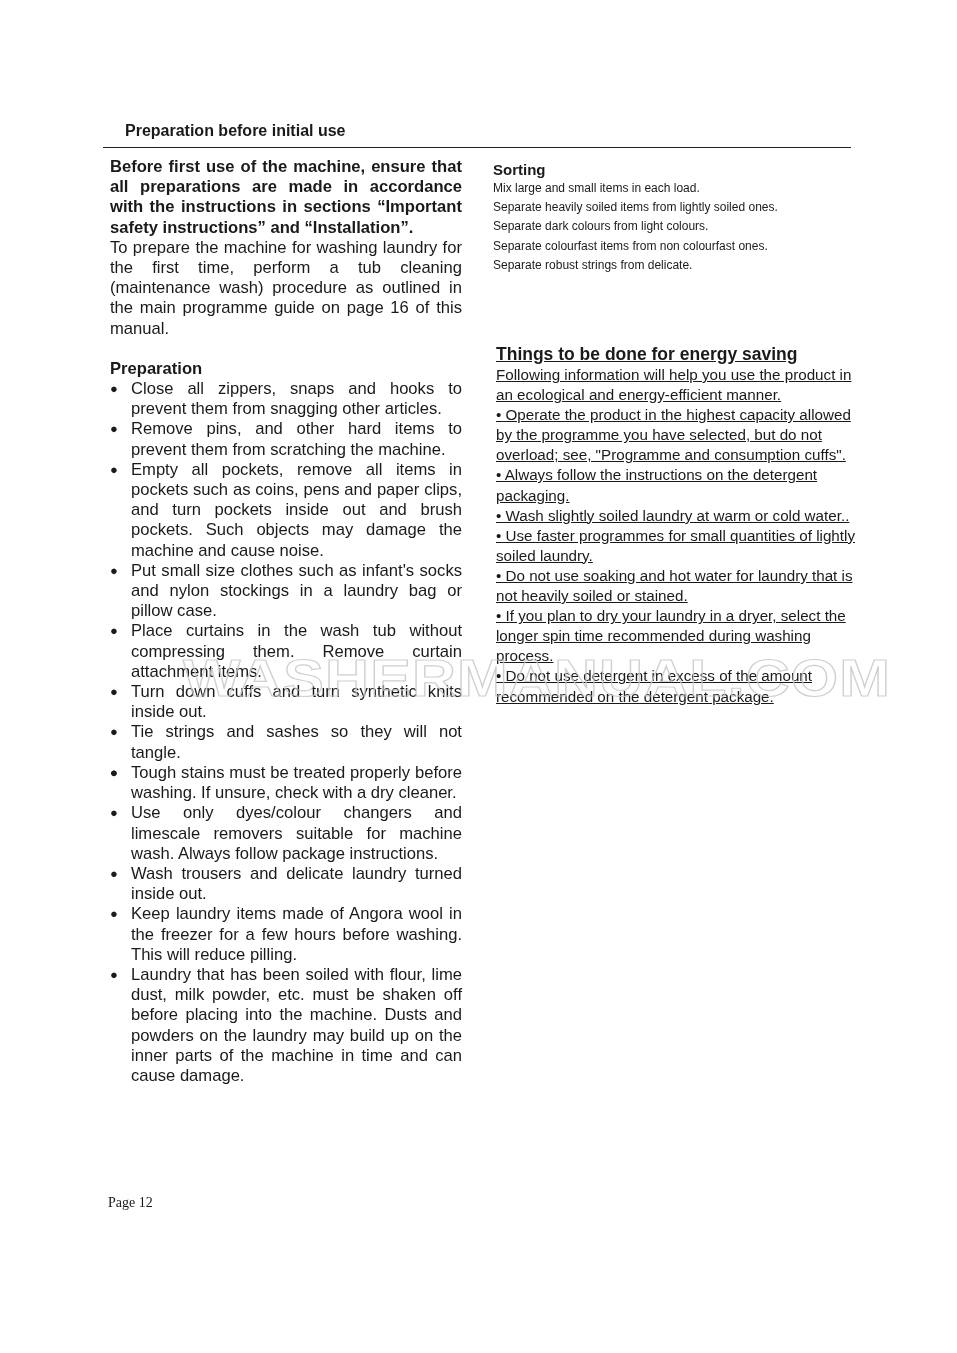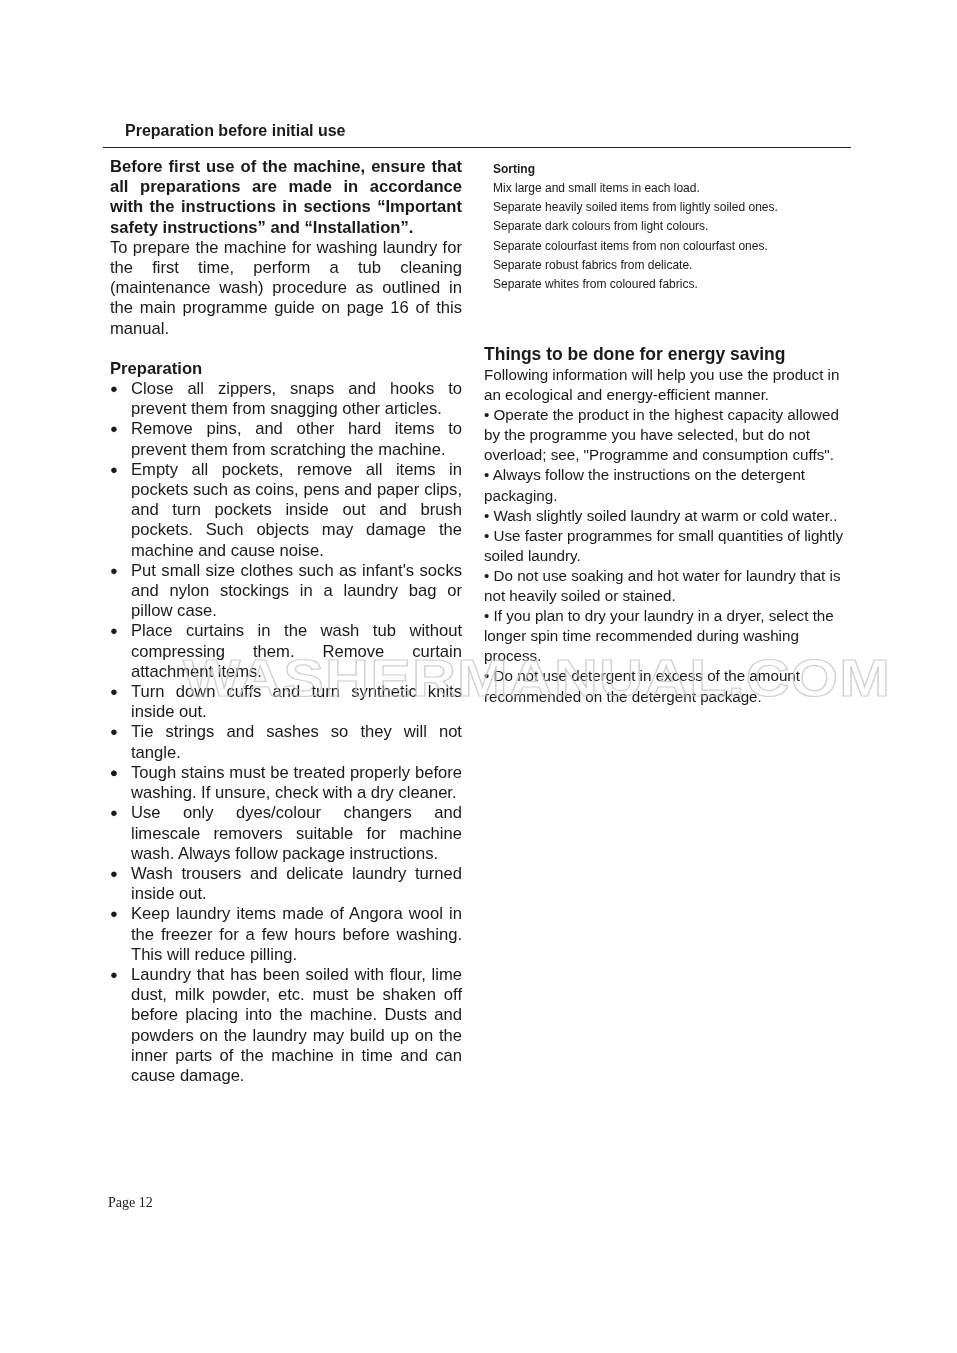--- a/index.html
+++ b/index.html
@@ -10,24 +10,24 @@
 
   .col-left { position: absolute; left: 110px; top: 157px; width: 352px; font-size: 16.6px; line-height: 20.2px; }
   .col-left p { margin: 0; text-align: justify; }
   .intro-bold { font-weight: bold; }
   .section-title { font-weight: bold; margin-top: 20px !important; }
   ul.prep-list { margin: 0; padding: 0; list-style: none; }
   ul.prep-list li { position: relative; padding-left: 21px; text-align: justify; }
   ul.prep-list li .bullet { position: absolute; left: 0; top: 0; width: 12px; text-align: left; font-size: 13px; }
 
   .col-right { position: absolute; left: 493px; top: 160px; width: 352px; }
-  .sort-title { font-weight: bold; font-size: 12px; line-height: 19px; margin: 0; }
+  .sort-title { font-weight: bold; font-size: 15px; line-height: 19px; margin: 0; }
   .sort-line { font-size: 12px; line-height: 19.2px; margin: 0; text-align: justify; }
 
-  .energy { position: absolute; left: 484px; top: 344px; width: 362px; }
+  .energy { position: absolute; left: 496px; top: 344px; width: 362px; text-decoration: underline; }
   .energy-title { font-weight: bold; font-size: 17.5px; line-height: 21px; margin: 0; }
   .energy-p { font-size: 15.2px; line-height: 20.1px; margin: 0; }
 
   .page-number { position: absolute; left: 108px; top: 1195px; font-family: "Liberation Serif", serif; font-size: 14px; }
 
   .watermark { position: absolute; left: 183px; top: 648px; font-size: 52px; font-weight: bold; letter-spacing: 1px;
                color: transparent; -webkit-text-stroke: 1.2px #c8c8c8; opacity: 0.85; white-space: nowrap;
                pointer-events: none; transform: scaleX(1.17); transform-origin: left top; }
 </style>
 </head>
@@ -56,22 +56,21 @@
     <li><span class="bullet">●</span><span>Laundry that has been soiled with flour, lime dust, milk powder, etc. must be shaken off before placing into the machine. Dusts and powders on the laundry may build up on the inner parts of the machine in time and can cause damage.</span></li>
   </ul>
 </div>
 
 <div class="col-right">
   <p class="sort-title">Sorting</p>
   <p class="sort-line">Mix large and small items in each load.</p>
   <p class="sort-line">Separate heavily soiled items from lightly soiled ones.</p>
   <p class="sort-line">Separate dark colours from light colours.</p>
   <p class="sort-line">Separate colourfast items from non colourfast ones.</p>
-  <p class="sort-line">Separate robust fabrics from delicate.</p>
-  <p class="sort-line">Separate whites from coloured fabrics.</p>
+  <p class="sort-line">Separate robust strings from delicate.</p>
 </div>
 
 <div class="energy">
   <p class="energy-title">Things to be done for energy saving</p>
   <p class="energy-p">Following information will help you use the product in an ecological and energy-efficient manner.</p>
   <p class="energy-p">• Operate the product in the highest capacity allowed by the programme you have selected, but do not overload; see, "Programme and consumption cuffs".</p>
   <p class="energy-p">• Always follow the instructions on the detergent packaging.</p>
   <p class="energy-p">• Wash slightly soiled laundry at warm or cold water..</p>
   <p class="energy-p">• Use faster programmes for small quantities of lightly soiled laundry.</p>
   <p class="energy-p">• Do not use soaking and hot water for laundry that is not heavily soiled or stained.</p>

